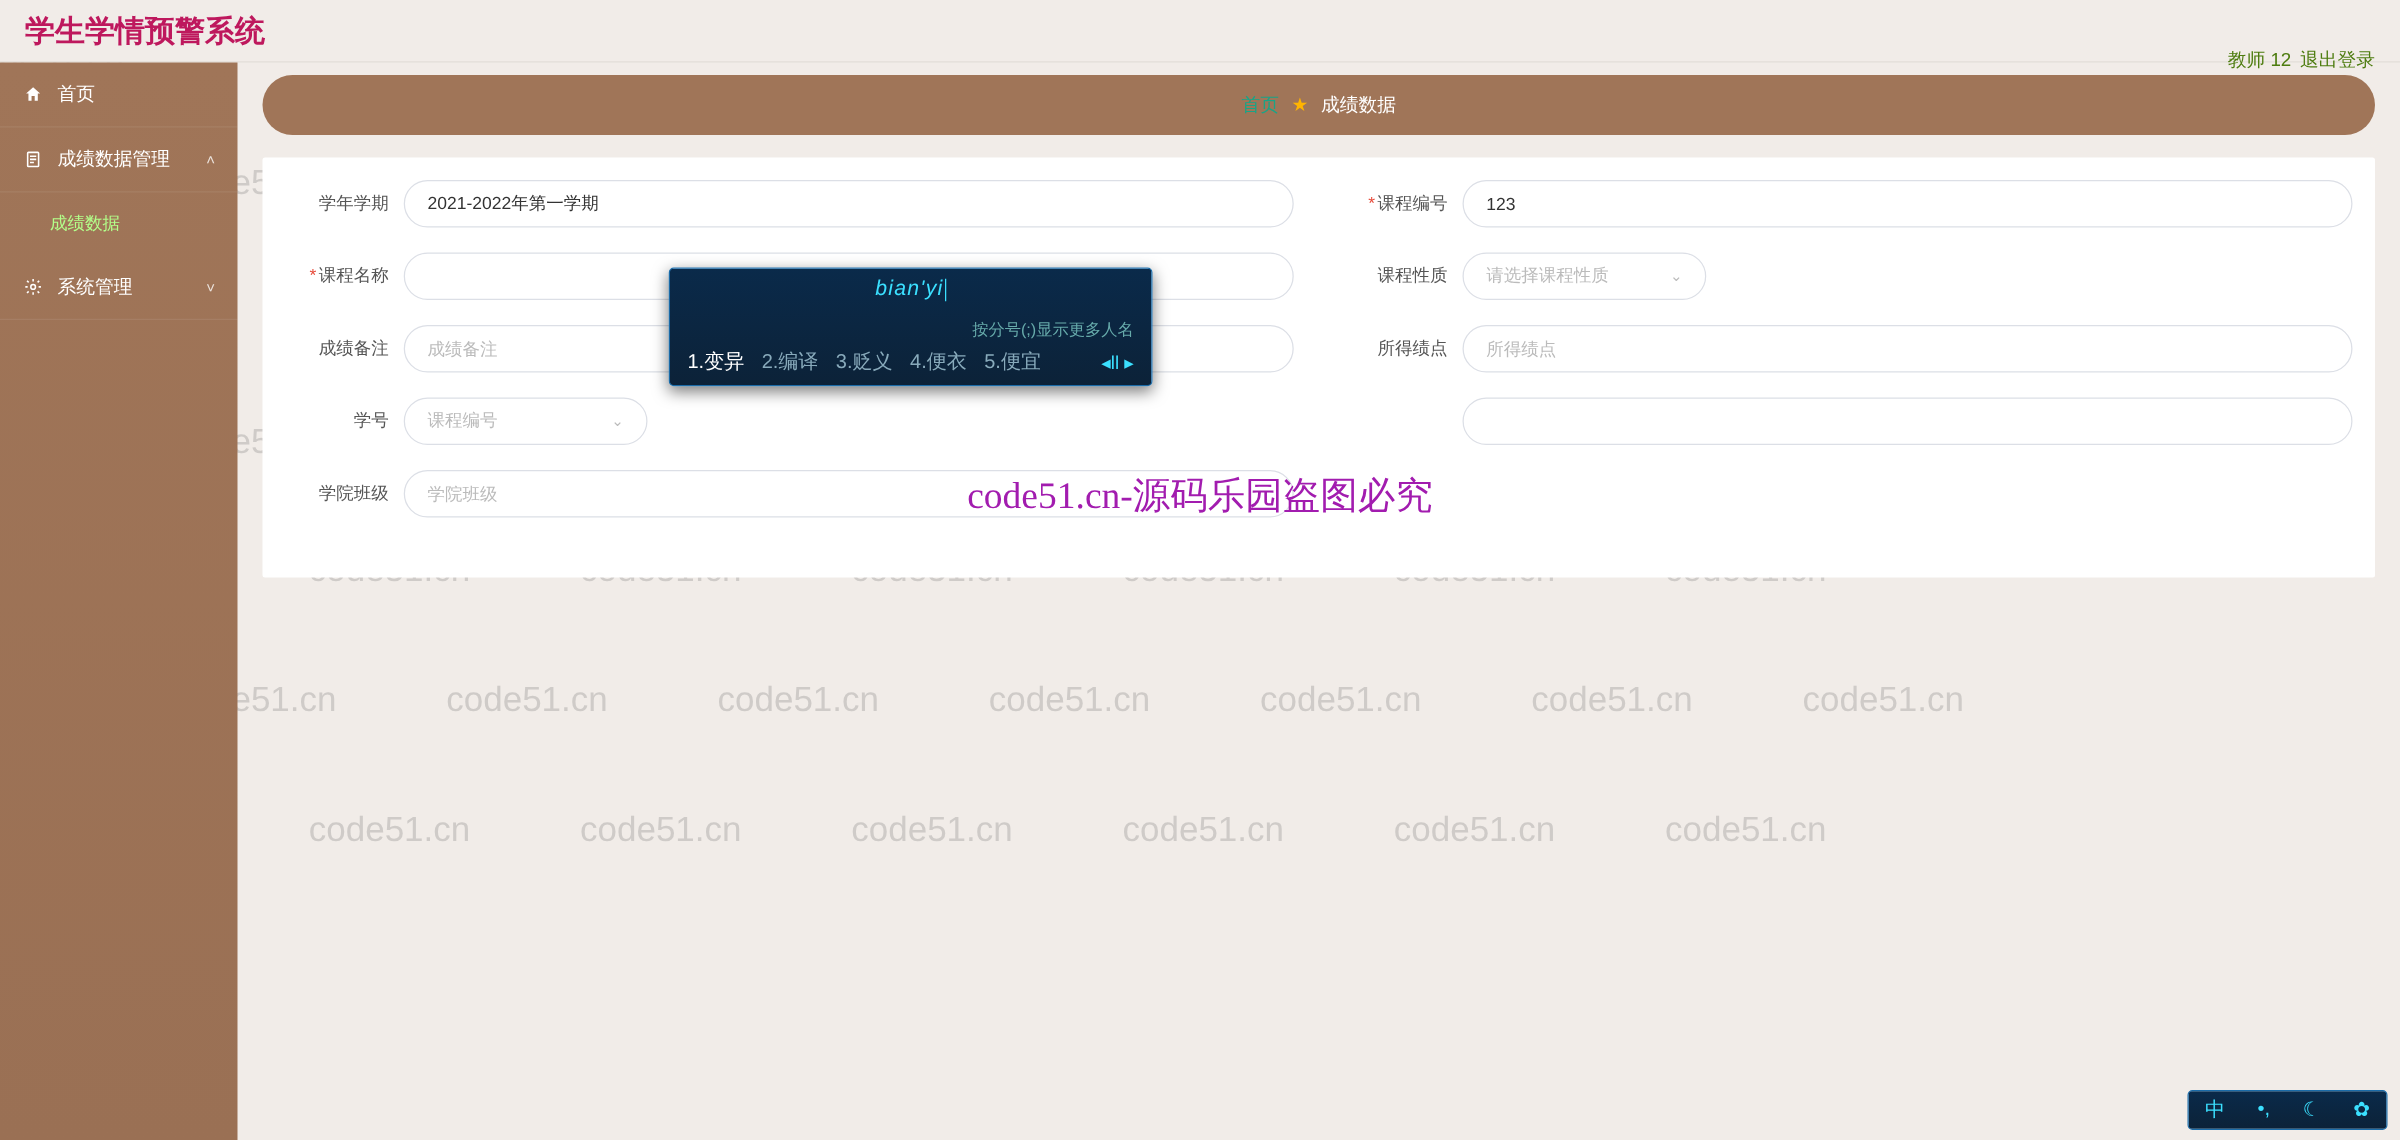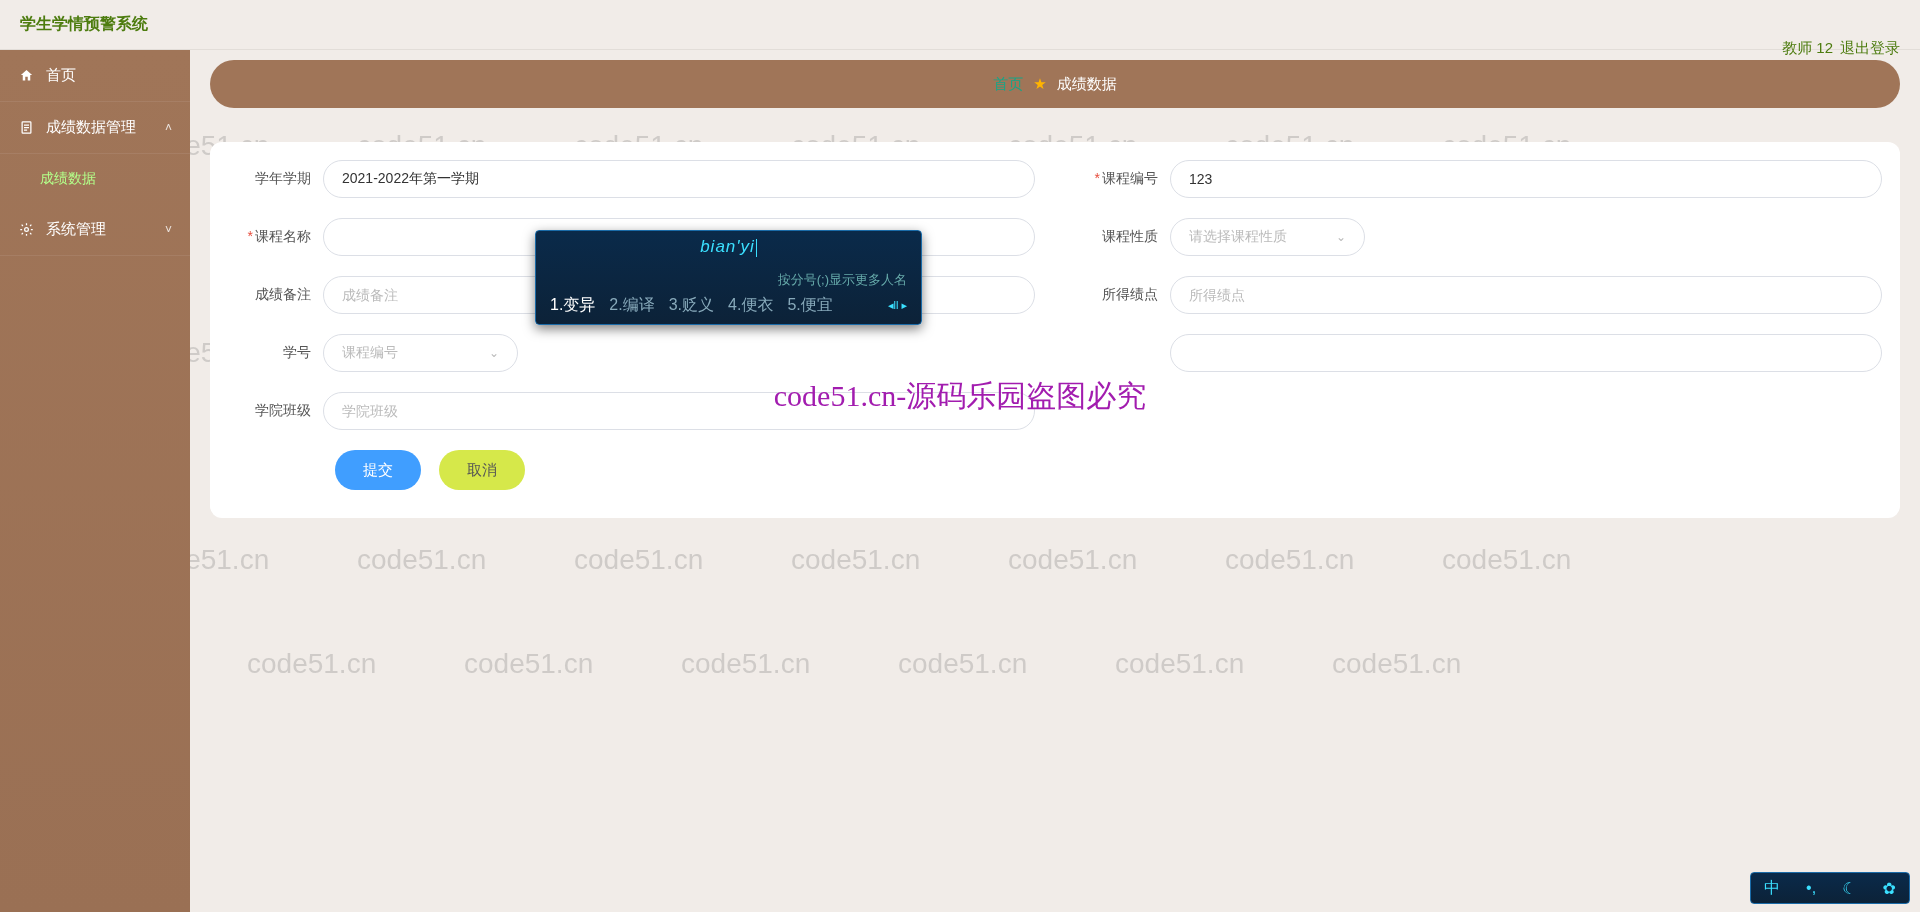--- a/index.html
+++ b/index.html
@@ -1,31 +1,31 @@
 <!DOCTYPE html>
 <html><head>
 <meta charset="utf-8">
 <style>
 * { box-sizing: border-box; margin: 0; padding: 0; }
 body { font-family: "Microsoft YaHei", Arial, sans-serif; background: #f1ece8; width: 1920px; height: 912px; overflow: hidden; position: relative; }
 .watermark { position: absolute; color: rgba(120,120,120,0.28); font-size: 28px; pointer-events: none; z-index: 1; white-space: nowrap; }
 .header { height: 50px; background: #f1ece8; display: flex; align-items: center; padding: 0 20px; border-bottom: 1px solid #e2ddd8; position: relative; z-index: 2; }
-.app-title { font-size: 16px; font-weight: bold; color: #4d7c0f; }
+.app-title { font-size: 24px; font-weight: bold; color: #be185d; }
 .header-right { margin-left: auto; display: flex; gap: 7px; color: #4d7c0f; font-size: 15px; margin-top: 48px; }
 .header-right span { cursor: pointer; }
 .sidebar { position: absolute; top: 50px; left: 0; width: 190px; height: calc(100% - 50px); background: linear-gradient(#a07558 0%, #9a7054 100%); z-index: 2; }
 .nav-item { display: flex; align-items: center; padding: 16px 18px; color: #fff; font-size: 15px; border-bottom: 1px solid rgba(255,255,255,0.08); cursor: pointer; gap: 12px; }
 .nav-item .icon { width: 16px; height: 16px; display: inline-flex; align-items: center; justify-content: center; }
 .nav-item.sub { padding-left: 40px; background: transparent; color: #b3ff8a; font-size: 14px; border-bottom: none; }
 .nav-item .chev { margin-left: auto; font-size: 12px; opacity: 0.8; }
 .main { position: absolute; left: 190px; top: 50px; right: 0; bottom: 0; padding: 10px 20px 0 20px; z-index: 2; }
 .breadcrumb { background: #a07558; border-radius: 28px; height: 48px; display: flex; align-items: center; justify-content: center; gap: 10px; color: #fff; font-size: 15px; }
 .breadcrumb .home { color: #1aa486; font-weight: 500; }
 .breadcrumb .star { color: #ffb400; }
-.form { background: #fff; margin-top: 34px; padding: 18px 18px 28px 18px; border-radius: 12px; position: relative; }
+.form { background: #fff; margin-top: 18px; padding: 18px 18px 28px 18px; border-radius: 2px; position: relative; }
 .form-row { display: flex; gap: 40px; margin-bottom: 20px; }
 .form-field { display: flex; align-items: center; flex: 1; }
 .label { width: 95px; text-align: right; color: #555; font-size: 14px; padding-right: 12px; }
 .label .req { color: #e74c3c; margin-right: 2px; }
 .control { flex: 1; }
 .input, .select { width: 100%; height: 38px; border: 1px solid #dcdfe6; border-radius: 19px; padding: 4px 18px; font-size: 14px; color: #333; outline: none; background: #fff; }
 .input::placeholder, .select.placeholder { color: #bbb; }
 .select { display: flex; align-items: center; justify-content: space-between; cursor: pointer; }
 .select .arrow { color: #bbb; font-size: 12px; }
 .select.narrow { width: 195px; }
@@ -34,21 +34,21 @@
 .btn-primary { background: #409eff; color: #fff; }
 .btn-cancel { background: #d6e84a; color: #555; }
 .ime { position: absolute; left: 325px; top: 222px; width: 387px; background: linear-gradient(#0a2a4a, #0c2238); border: 1px solid #1a6ba8; border-radius: 4px; box-shadow: 0 4px 12px rgba(0,0,0,0.5); z-index: 10; color: #9cc; font-size: 15px; }
 .ime .ime-top { display: flex; align-items: center; padding: 6px 14px 2px 14px; gap: 14px; flex-direction: column; }
 .ime .ime-input { color: #3be0ff; font-size: 17px; font-style: italic; letter-spacing: 1px; }
 .ime .ime-input::after { content: ''; display: inline-block; width: 1px; height: 18px; background: #3be0ff; margin-left: 1px; vertical-align: middle; }
 .ime .ime-hint { margin-left: auto; color: #6aa; font-size: 13px; }
 .ime .ime-cands { padding: 4px 14px 8px 14px; display: flex; gap: 14px; align-items: center; font-size: 16px; color: #88aabb; }
 .ime .cand { white-space: nowrap; }
 .ime .cand.sel { color: #fff; }
-.ime .ime-icons { margin-left: auto; display: flex; gap: 6px; color: #3be0ff; font-size: 11px; }
+.ime .ime-icons { margin-left: auto; display: flex; gap: 6px; color: #3be0ff; font-size: 15px; }
 .center-watermark { position: absolute; left: 50%; top: 376px; transform: translateX(-50%); color: #a21caf; font-size: 30px; font-family: "SimSun", serif; z-index: 5; pointer-events: none; white-space: nowrap; }
 .ime-corner { position: absolute; right: 10px; bottom: 8px; width: 160px; height: 32px; background: linear-gradient(#0a2a4a,#0c2238); border: 1px solid #1a6ba8; border-radius: 4px; display: flex; align-items: center; justify-content: space-around; color: #3be0ff; z-index: 20; }
 .ime-corner .ic { font-size: 16px; }
 </style>
 </head>
 <body>
 
 <div class="watermark" style="left:-30px; top:30px;">code51.cn</div>
 <div class="watermark" style="left:140px; top:130px;">code51.cn</div>
 <div class="watermark" style="left:357px; top:130px;">code51.cn</div>
@@ -195,24 +195,20 @@
     </div>
 
     <div class="form-row">
       <div class="form-field">
         <div class="label">学院班级</div>
         <div class="control"><input class="input" placeholder="学院班级" style=""></div>
       </div>
       <div class="form-field" style="visibility:hidden;"></div>
     </div>
 
-    <div class="btn-row">
-      <button class="btn btn-primary">提交</button>
-      <button class="btn btn-cancel">取消</button>
-    </div>
 
     <div class="ime" style="top:88px;">
       <div class="ime-top">
         <span class="ime-input">bian'yi</span>
         <span class="ime-hint">按分号(;)显示更多人名</span>
       </div>
       <div class="ime-cands">
         <span class="cand sel">1.变异</span>
         <span class="cand">2.编译</span>
         <span class="cand">3.贬义</span>

